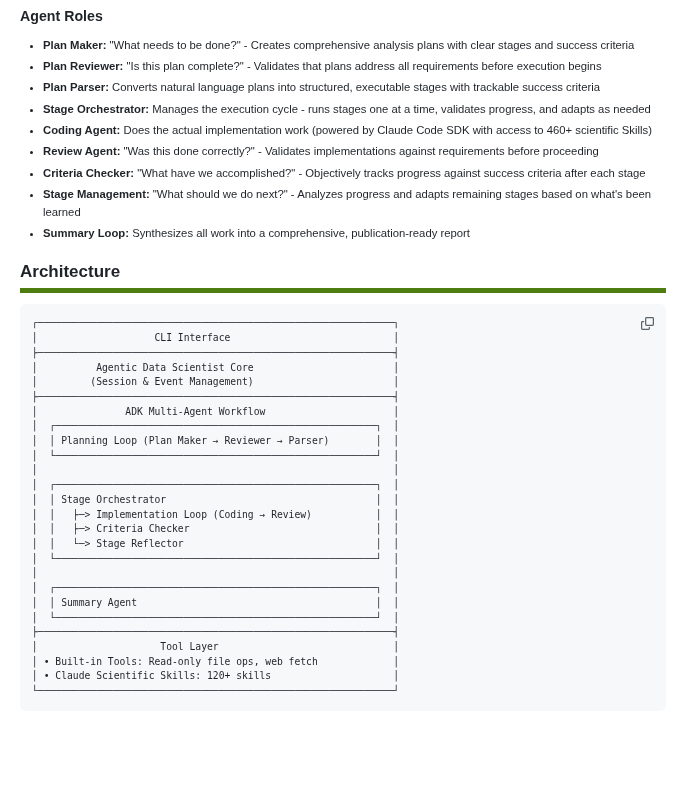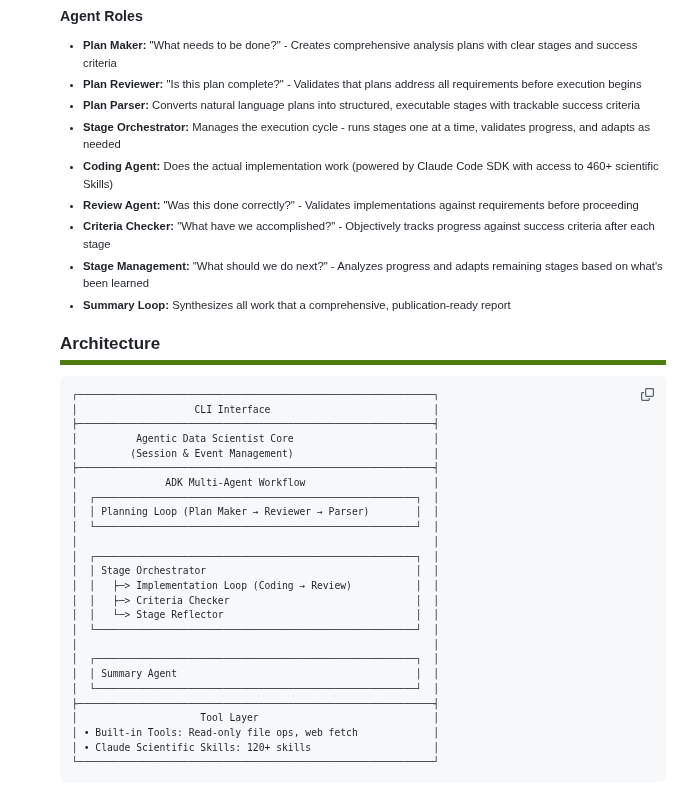--- a/index.html
+++ b/index.html
@@ -6,21 +6,20 @@
   html, body {
     margin: 0; padding: 0;
     width: 690px; height: 800px;
     overflow: hidden;
     background: #ffffff;
     font-family: "Liberation Sans", sans-serif;
     color: #1f2328;
   }
   .content {
     padding: 8px 24px 0 20px;
-    margin-left: 40px;
   }
   h3.section-h3 {
     font-size: 14.2px;
     font-weight: 700;
     margin: 0 0 11px 0;
     line-height: 1.25;
   }
   p.intro {
     font-size: 11.3px;
     line-height: 1.5;
@@ -88,21 +87,21 @@
 
   <ul class="agent-list">
     <li><strong>Plan Maker:</strong><span> "What needs to be done?" - Creates comprehensive analysis plans with clear stages and success criteria</span></li>
     <li><strong>Plan Reviewer:</strong><span> "Is this plan complete?" - Validates that plans address all requirements before execution begins</span></li>
     <li><strong>Plan Parser:</strong><span> Converts natural language plans into structured, executable stages with trackable success criteria</span></li>
     <li><strong>Stage Orchestrator:</strong><span> Manages the execution cycle - runs stages one at a time, validates progress, and adapts as needed</span></li>
     <li><strong>Coding Agent:</strong><span> Does the actual implementation work (powered by Claude Code SDK with access to 460+ scientific Skills)</span></li>
     <li><strong>Review Agent:</strong><span> "Was this done correctly?" - Validates implementations against requirements before proceeding</span></li>
     <li><strong>Criteria Checker:</strong><span> "What have we accomplished?" - Objectively tracks progress against success criteria after each stage</span></li>
     <li><strong>Stage Management:</strong><span> "What should we do next?" - Analyzes progress and adapts remaining stages based on what's been learned</span></li>
-    <li><strong>Summary Loop:</strong><span> Synthesizes all work that a comprehensive, publication-ready report</span></li>
+    <li><strong>Summary Loop:</strong><span> Synthesizes all work into a comprehensive, publication-ready report</span></li>
   </ul>
 
   <h2 class="section-h2">Architecture</h2>
 
   <div class="code-block">
     <button class="copy-button" aria-label="Copy">
       <svg width="13" height="13" viewBox="0 0 16 16" fill="currentColor" aria-hidden="true">
         <path d="M0 6.75C0 5.784.784 5 1.75 5h1.5a.75.75 0 0 1 0 1.5h-1.5a.25.25 0 0 0-.25.25v7.5c0 .138.112.25.25.25h7.5a.25.25 0 0 0 .25-.25v-1.5a.75.75 0 0 1 1.5 0v1.5A1.75 1.75 0 0 1 9.25 16h-7.5A1.75 1.75 0 0 1 0 14.25Z"></path>
         <path d="M5 1.75C5 .784 5.784 0 6.75 0h7.5C15.216 0 16 .784 16 1.75v7.5A1.75 1.75 0 0 1 14.25 11h-7.5A1.75 1.75 0 0 1 5 9.25Zm1.75-.25a.25.25 0 0 0-.25.25v7.5c0 .138.112.25.25.25h7.5a.25.25 0 0 0 .25-.25v-7.5a.25.25 0 0 0-.25-.25Z"></path>
       </svg>

